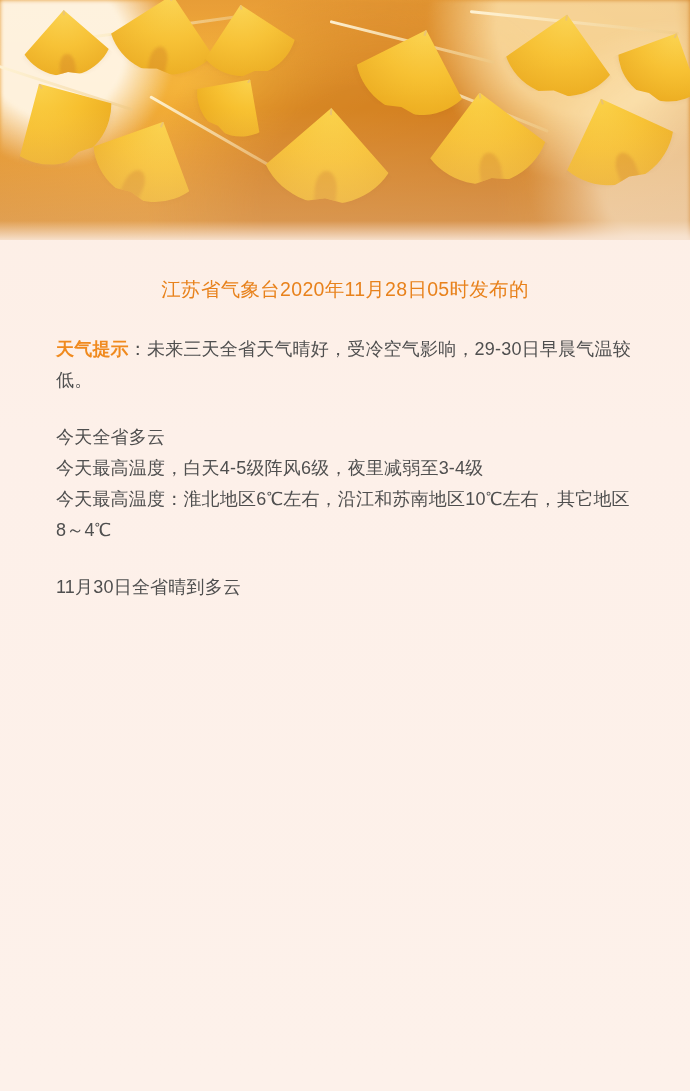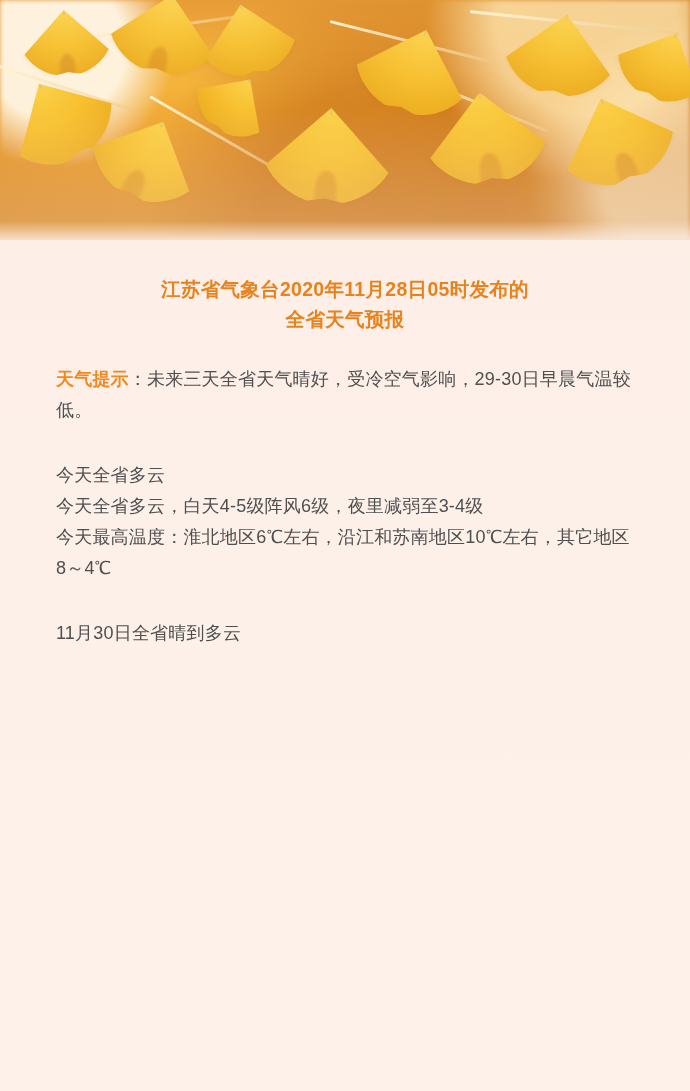--- a/index.html
+++ b/index.html
@@ -83,21 +83,21 @@
   }
 
   
   .content {
     padding: 34px 56px 0 56px;
     box-sizing: border-box;
   }
   .title {
     color: #e8821c;
     font-size: 19.5px;
-    font-weight: bold;
+    font-weight: normal;
     text-align: center;
     line-height: 1.55;
     letter-spacing: 0.3px;
   }
   .title .line2 { display: block; }
 
   .section {
     margin-top: 30px;
     color: #4f4f4f;
     font-size: 18px;
@@ -106,21 +106,21 @@
   }
   .tip-label {
     color: #f08a1e;
     font-weight: bold;
     font-family: Liberation Serif, serif;
   }
   .para {
     margin: 0;
   }
   .block {
-    margin-top: 34px;
+    margin-top: 26px;
   }
   .block .para + .para {
     margin-top: 0;
   }
 </style>
 </head>
 <body>
 
 <div class="page">
 
@@ -147,30 +147,29 @@
     <div class="leaf" style="left:612px; top:30px; width:100px; height:70px; transform:rotate(205deg);"></div>
     <div class="leaf" style="left:190px; top:74px; width:86px; height:60px; transform:rotate(215deg);"></div>
 
     <div class="veil"></div>
   </div>
 
   <div class="content">
 
     <div class="title">
       <span>江苏省气象台2020年11月28日05时发布的</span>
-      <span class="line2">全省天气预报</span>
     </div>
 
     <div class="section">
       <p class="para"><span class="tip-label">天气提示</span><span>：未来三天全省天气晴好，受冷空气影响，29-30日早晨气温较低。</span></p>
     </div>
 
     <div class="section block">
       <p class="para">今天全省多云</p>
-      <p class="para">今天全省多云，白天4-5级阵风6级，夜里减弱至3-4级</p>
+      <p class="para">今天最高温度，白天4-5级阵风6级，夜里减弱至3-4级</p>
       <p class="para">今天最高温度：淮北地区6℃左右，沿江和苏南地区10℃左右，其它地区8～4℃</p>
     </div>
 
 
     <div class="section block">
       <p class="para">11月30日全省晴到多云</p>
     </div>
 
   </div>
 </div>

